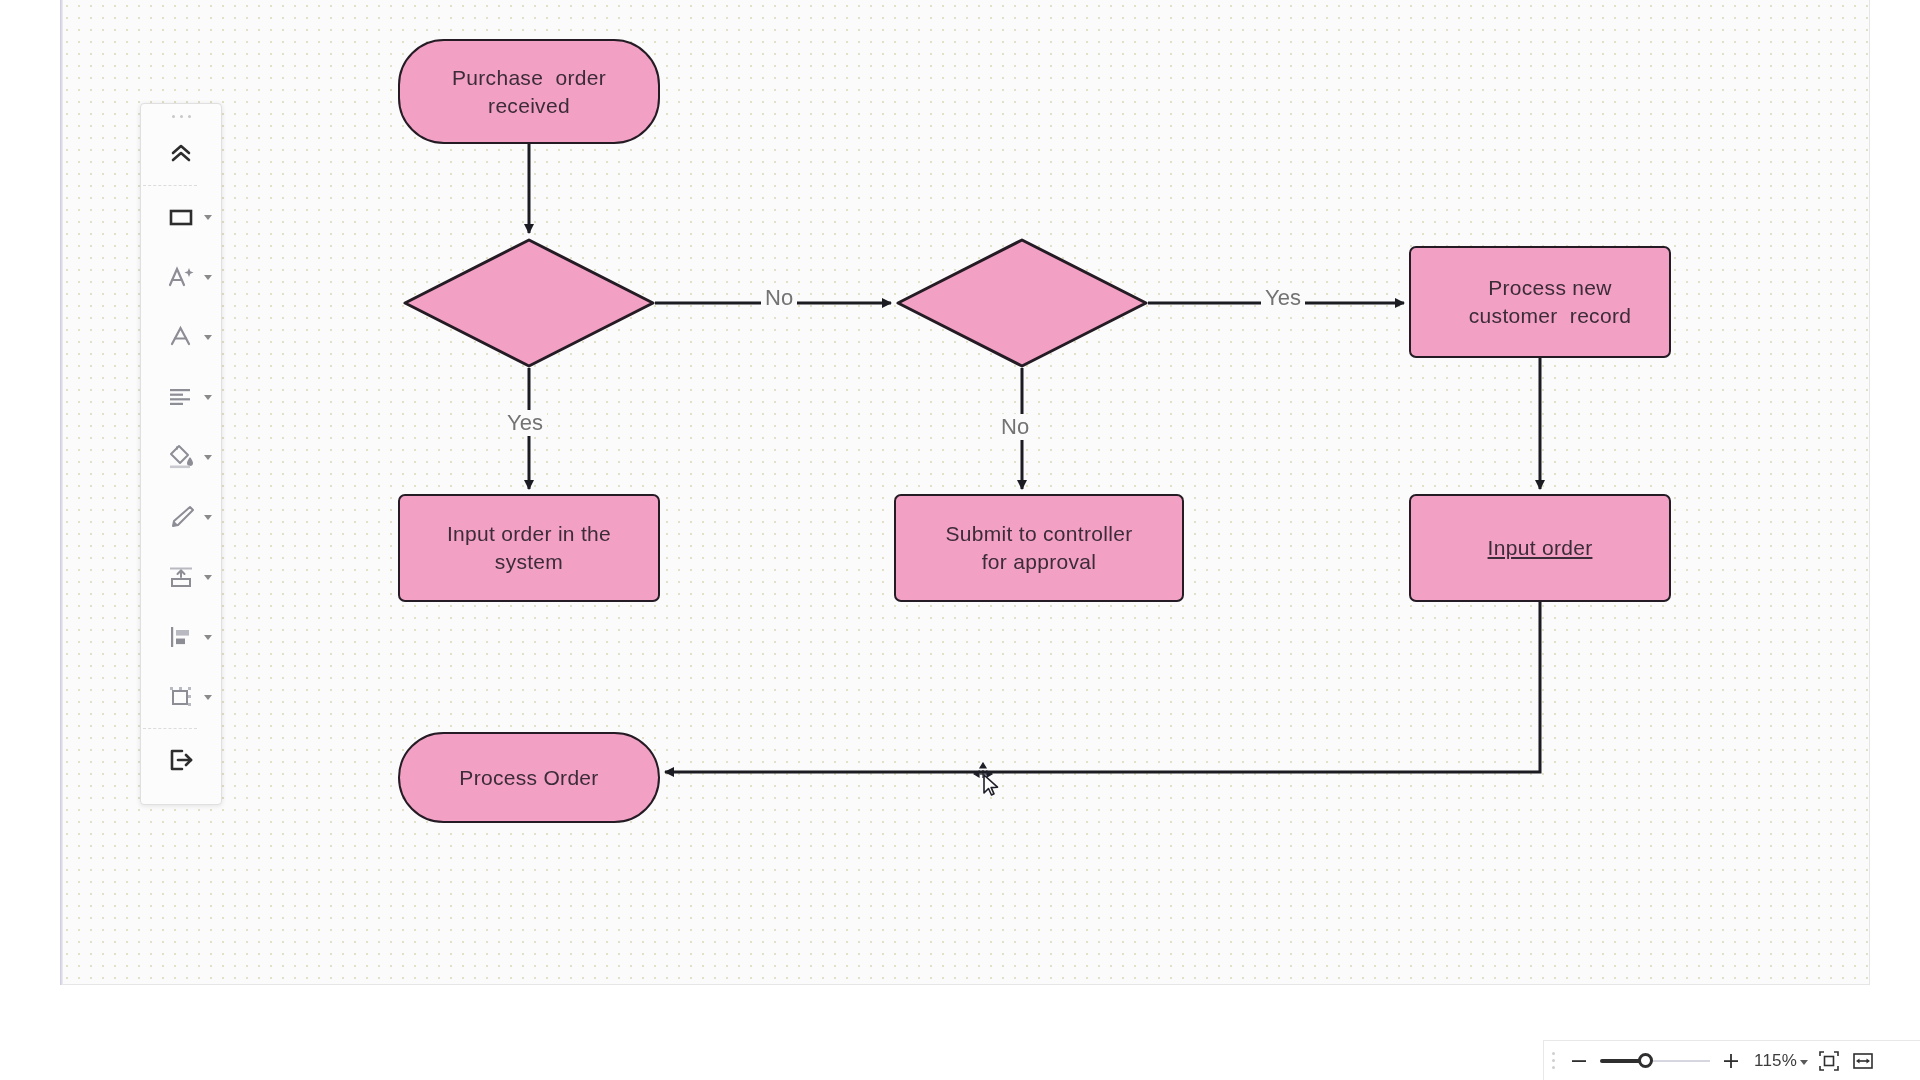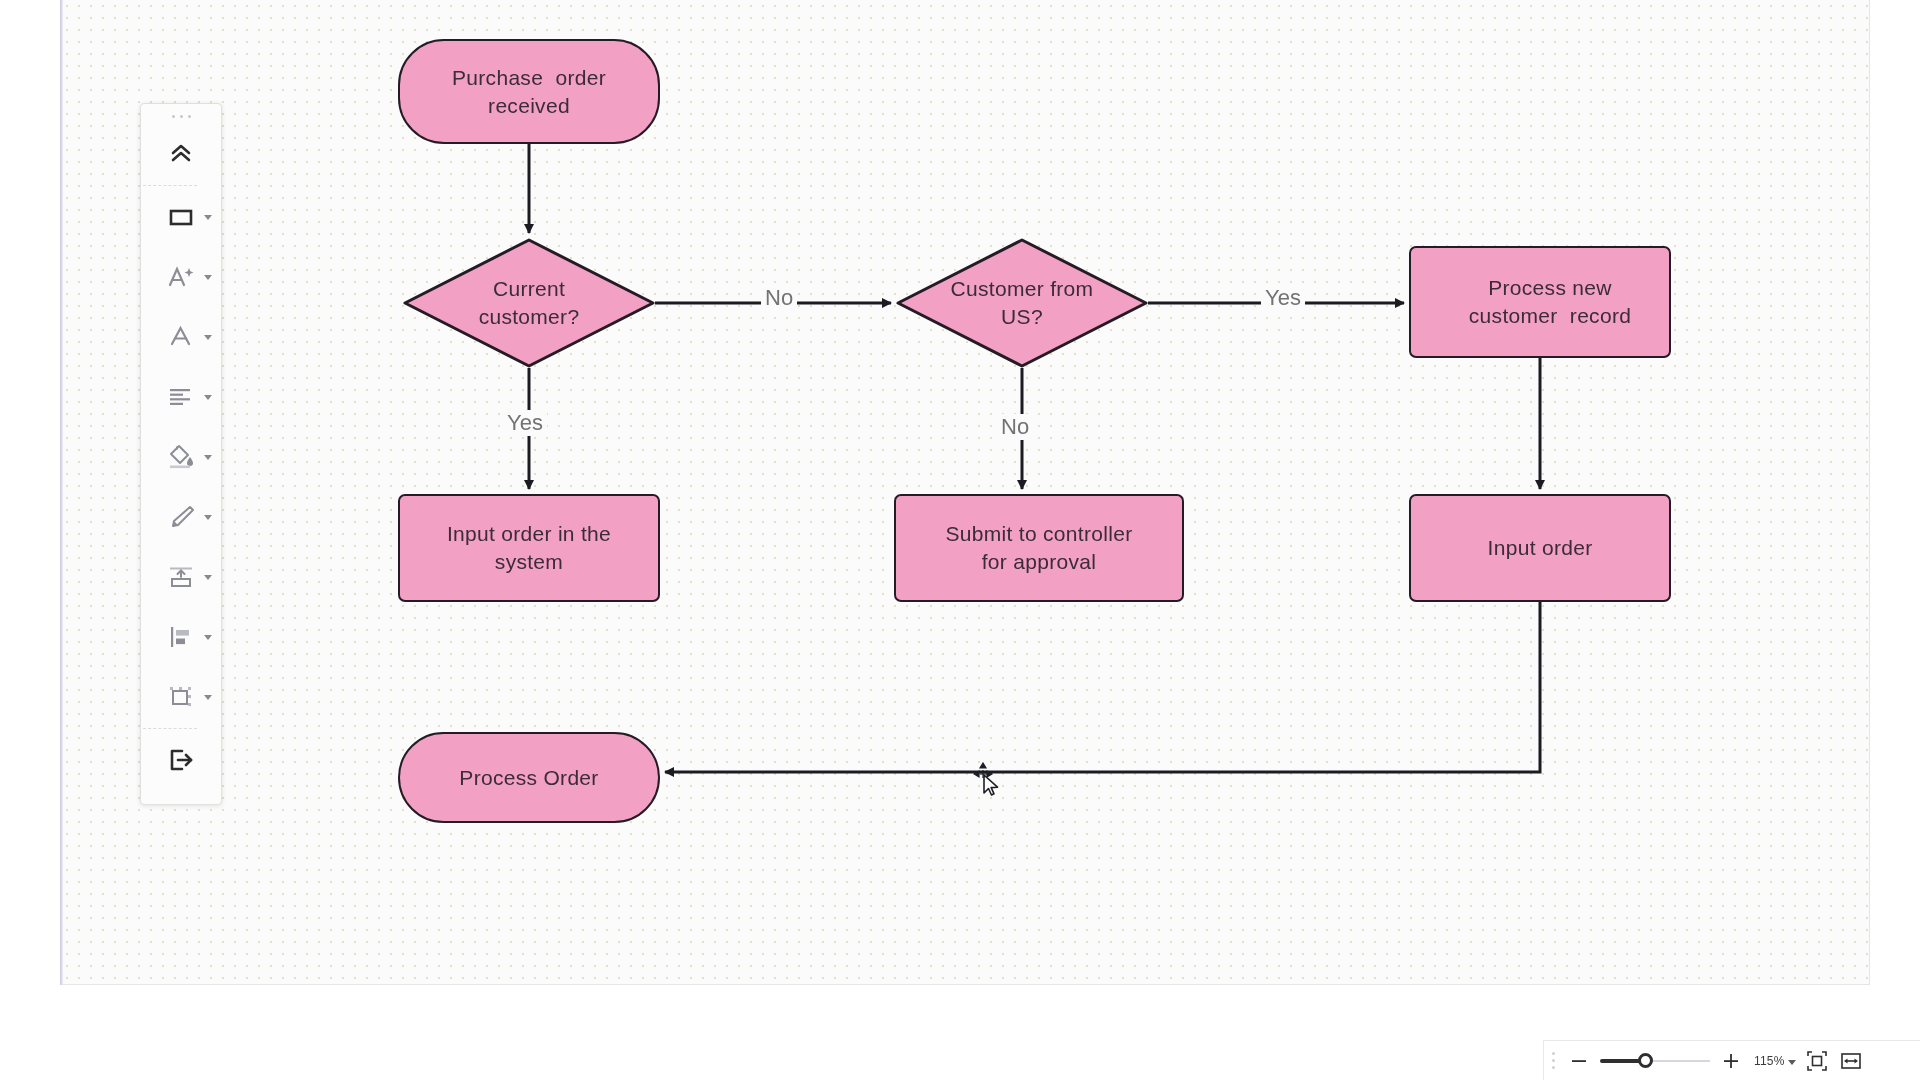--- a/index.html
+++ b/index.html
@@ -124,21 +124,21 @@
   }
   #zb-grip { width: 18px; height: 40px; display:flex; flex-direction:column; align-items:center; justify-content:center; gap:4px; }
   #zb-grip i { width: 3px; height: 3px; background: #cfcfcf; border-radius: 50%; }
   .zb-btn { width: 34px; height: 40px; display: flex; align-items: center; justify-content: center; cursor: pointer; }
   #zoom-slider { width: 118px; height: 40px; display: flex; align-items: center; position: relative; cursor: pointer; }
   #zoom-slider .track-left { position:absolute; left: 4px; width: 44px; height: 4px; background:#2f2f2f; border-radius:2px; }
   #zoom-slider .track-right { position:absolute; left: 48px; width: 66px; height: 2px; background:#d6d6e0; }
   #zoom-slider .knob { position:absolute; left: 42px; width: 15px; height: 15px; border: 3px solid #2f2f2f; border-radius:50%; background:#fff; }
   #zoom-pct {
     display:flex; align-items:center; gap:3px; cursor:pointer;
-    font-size: 12px; padding: 0 4px 0 6px; letter-spacing:0.2px;
+    font-size: 17px; padding: 0 4px 0 6px; letter-spacing:0.2px;
   }
   #zoom-pct .caret2 {
     width:0;height:0;border-left:4px solid transparent;border-right:4px solid transparent;
     border-top:5px solid #5a5a5a; margin-top:3px;
   }
 </style>
 </head>
 <body>
 
 <div id="app">
@@ -175,53 +175,45 @@
           <div class="node terminal" style="left: 337px; top: 39px; width: 262px; height: 105px;">
             <div>
               <div>Purchase&nbsp;&nbsp;order</div>
               <div>received</div>
             </div>
           </div>
           <div class="node decision" style="left: 342px; top: 238px; width: 252px; height: 130px;">
             <svg class="dia-shape" width="252" height="130">
               <polygon points="126,2 250,65 126,128 2,65" fill="#f2a0c3" stroke="#241b24" stroke-width="3" stroke-linejoin="round"></polygon>
             </svg>
-            <div class="dia-label">
-              <div>Current</div>
-              <div>customer?</div>
-            </div>
           </div>
           <div class="node decision" style="left: 835px; top: 238px; width: 252px; height: 130px;">
             <svg class="dia-shape" width="252" height="130">
               <polygon points="126,2 250,65 126,128 2,65" fill="#f2a0c3" stroke="#241b24" stroke-width="3" stroke-linejoin="round"></polygon>
             </svg>
-            <div class="dia-label">
-              <div>Customer&nbsp;from</div>
-              <div>US?</div>
-            </div>
           </div>
           <div class="node process" style="left: 1348px; top: 246px; width: 262px; height: 112px; padding-left: 20px;">
             <div>
               <div>Process&nbsp;new</div>
               <div>customer&nbsp;&nbsp;record</div>
             </div>
           </div>
           <div class="node process" style="left: 337px; top: 494px; width: 262px; height: 108px;">
             <div>
               <div>Input&nbsp;order&nbsp;in&nbsp;the</div>
               <div>system</div>
             </div>
           </div>
           <div class="node process" style="left: 833px; top: 494px; width: 290px; height: 108px;">
             <div>
               <div>Submit&nbsp;to&nbsp;controller</div>
               <div>for&nbsp;approval</div>
             </div>
           </div>
-          <div class="node process" style="left: 1348px; top: 494px; width: 262px; height: 108px;">
+          <div class="node process" style="left: 1348px; top: 494px; width: 262px; height: 108px; text-decoration: underline;">
             <div>
               <div>Input&nbsp;order</div>
             </div>
           </div>
           <div class="node terminal" style="left: 337px; top: 732px; width: 262px; height: 91px;">
             <div>
               <div>Process&nbsp;Order</div>
             </div>
           </div>
         </div>

